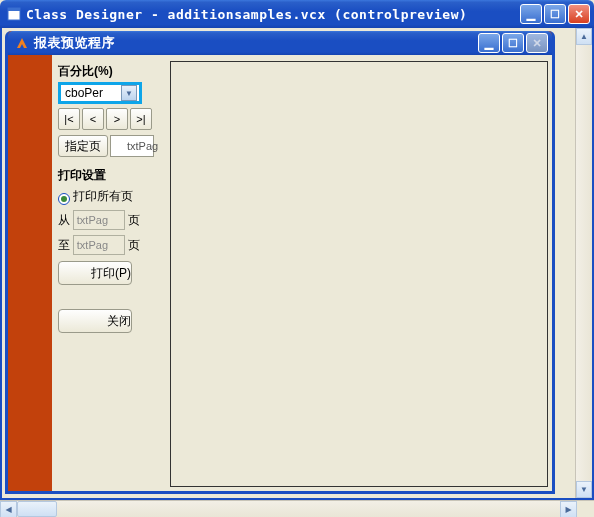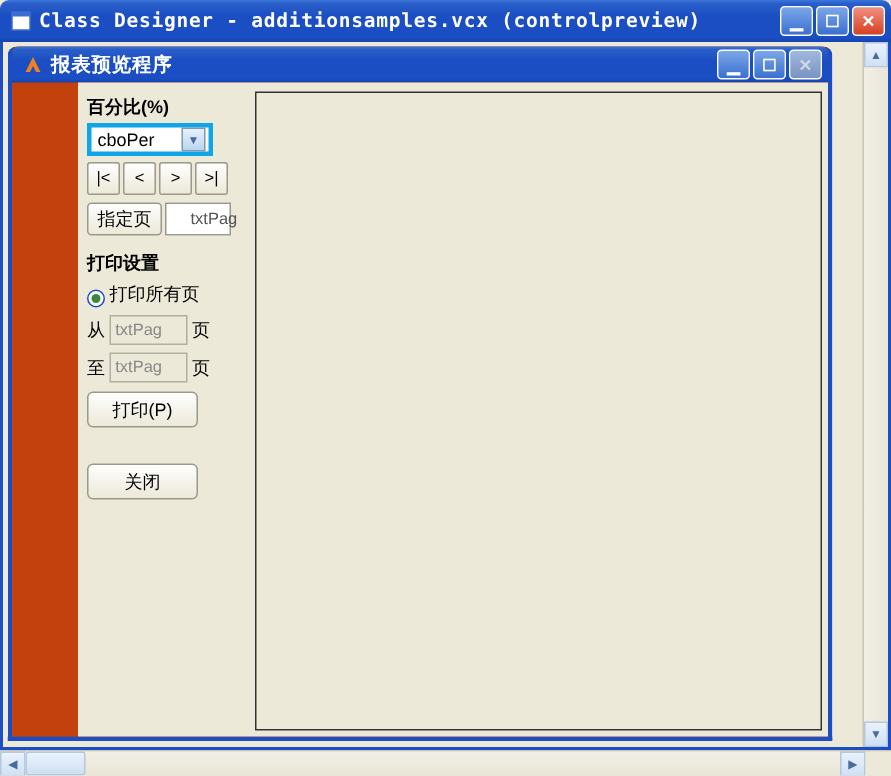--- a/index.html
+++ b/index.html
@@ -37,21 +37,21 @@
 .txt-input { height: 22px; border: 1px solid #9a9a8a; background: #fff; font-size: 11px; padding: 0 16px; display: flex; align-items: center; color: #555; }
 .txt-input.disabled { background: #ece9d8; color: #888; border: 1px solid #b0b0a0; }
 
 .radio-row { display: flex; align-items: flex-end; gap: 3px; margin-top: 2px; font-size: 12px; }
 .radio { width: 12px; height: 12px; border: 1px solid #1a4ec2; border-radius: 50%; background: #fff; display: inline-flex; align-items: center; justify-content: center; cursor: pointer; }
 .radio.checked::after { content: ""; width: 6px; height: 6px; background: #3a8a3a; border-radius: 50%; }
 
 .range-row { display: flex; align-items: center; gap: 3px; margin-top: 3px; font-size: 12px; }
 .range-row .txt-input { width: 52px; height: 20px; justify-content: flex-end; }
 
-.big-btn { width: 74px; height: 24px; margin-top: 4px; border: 1px solid #9a9a8a; border-radius: 4px; background: linear-gradient(to bottom, #fefefe, #ece9d8); font-size: 12px; display: flex; align-items: center; justify-content: center; cursor: pointer; }
+.big-btn { width: 74px; height: 24px; margin-top: 4px; border: 1px solid #9a9a8a; border-radius: 4px; background: linear-gradient(to bottom, #fefefe, #ece9d8); font-size: 12px; display: flex; align-items: center; justify-content: flex-end; cursor: pointer; }
 
 .preview-pane { flex: 1; background: #ece9d8; border: 1px solid #333; }
 
 .outer-vscroll { width: 17px; background: #e8e4d8; border-left: 1px solid #c8c4b8; display: flex; flex-direction: column; }
 .sb-btn { height: 17px; background: linear-gradient(to bottom, #eaf2fb, #cfe0f4); border: 1px solid #b4c8e0; display: flex; align-items: center; justify-content: center; font-size: 8px; color: #4a6a9a; cursor: pointer; }
 .sb-track-v { flex: 1; background: linear-gradient(to right, #f2efe6, #e9e5d6); }
 
 .outer-hscroll { height: 17px; background: #e8e4d8; border-top: 1px solid #c8c4b8; display: flex; }
 .sb-track-h { flex: 1; background: linear-gradient(to bottom, #f2efe6, #e9e5d6); position: relative; }
 .sb-thumb-h { position: absolute; left: 0; top: 0; bottom: 0; width: 40px; background: linear-gradient(to bottom, #eaf2fb, #cfe0f4); border: 1px solid #b4c8e0; border-radius: 2px; }

